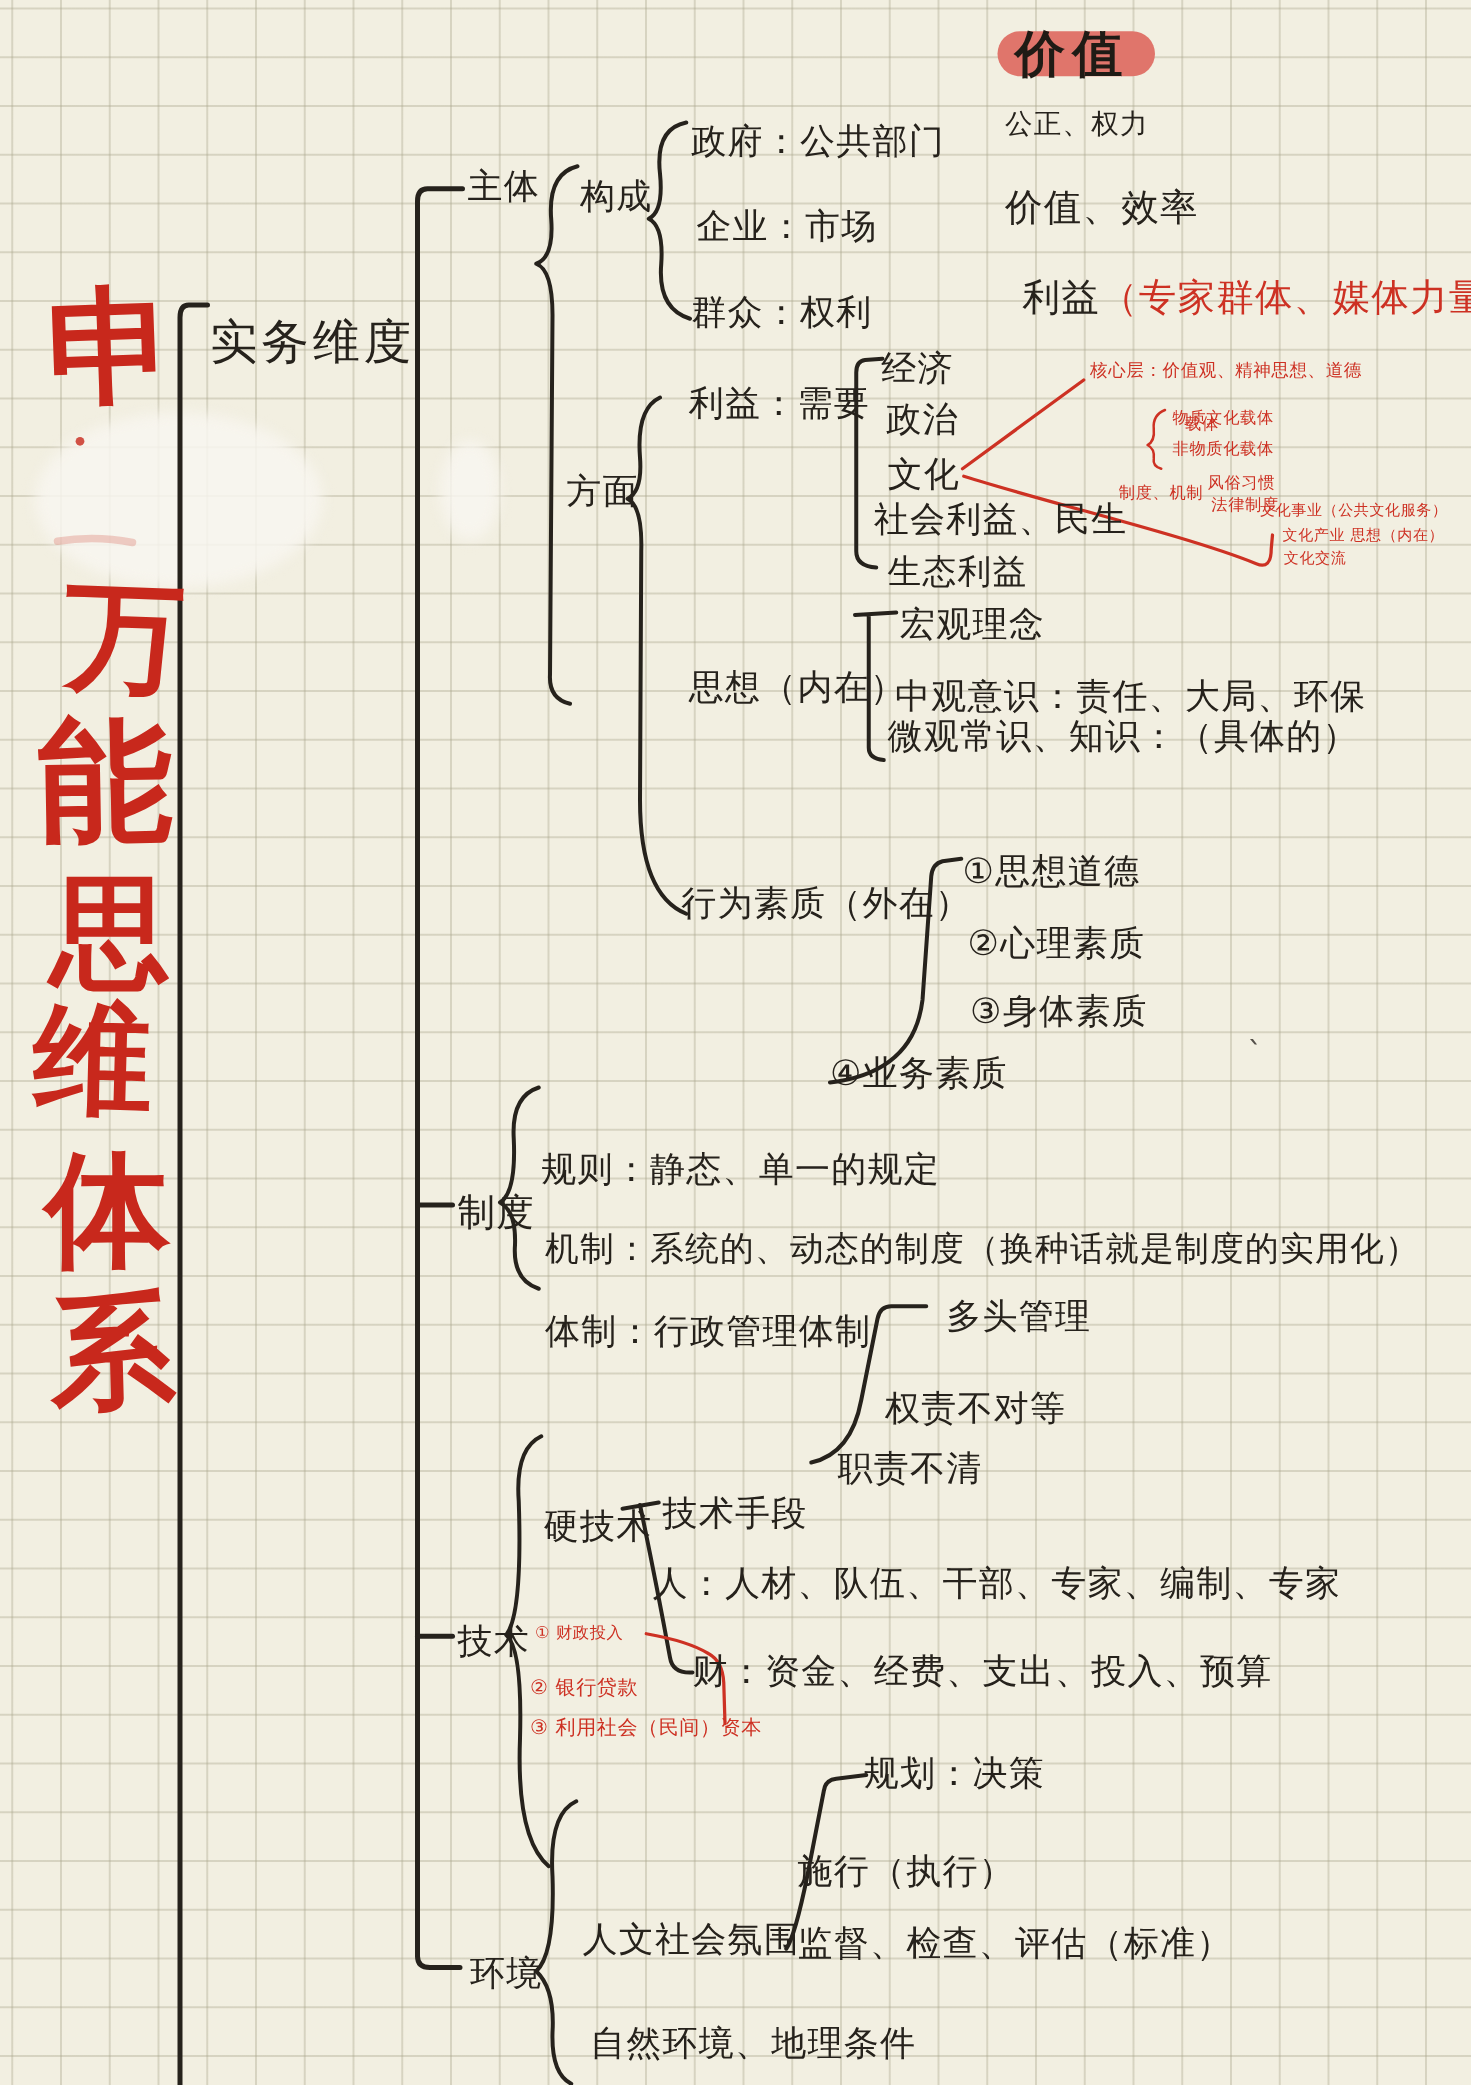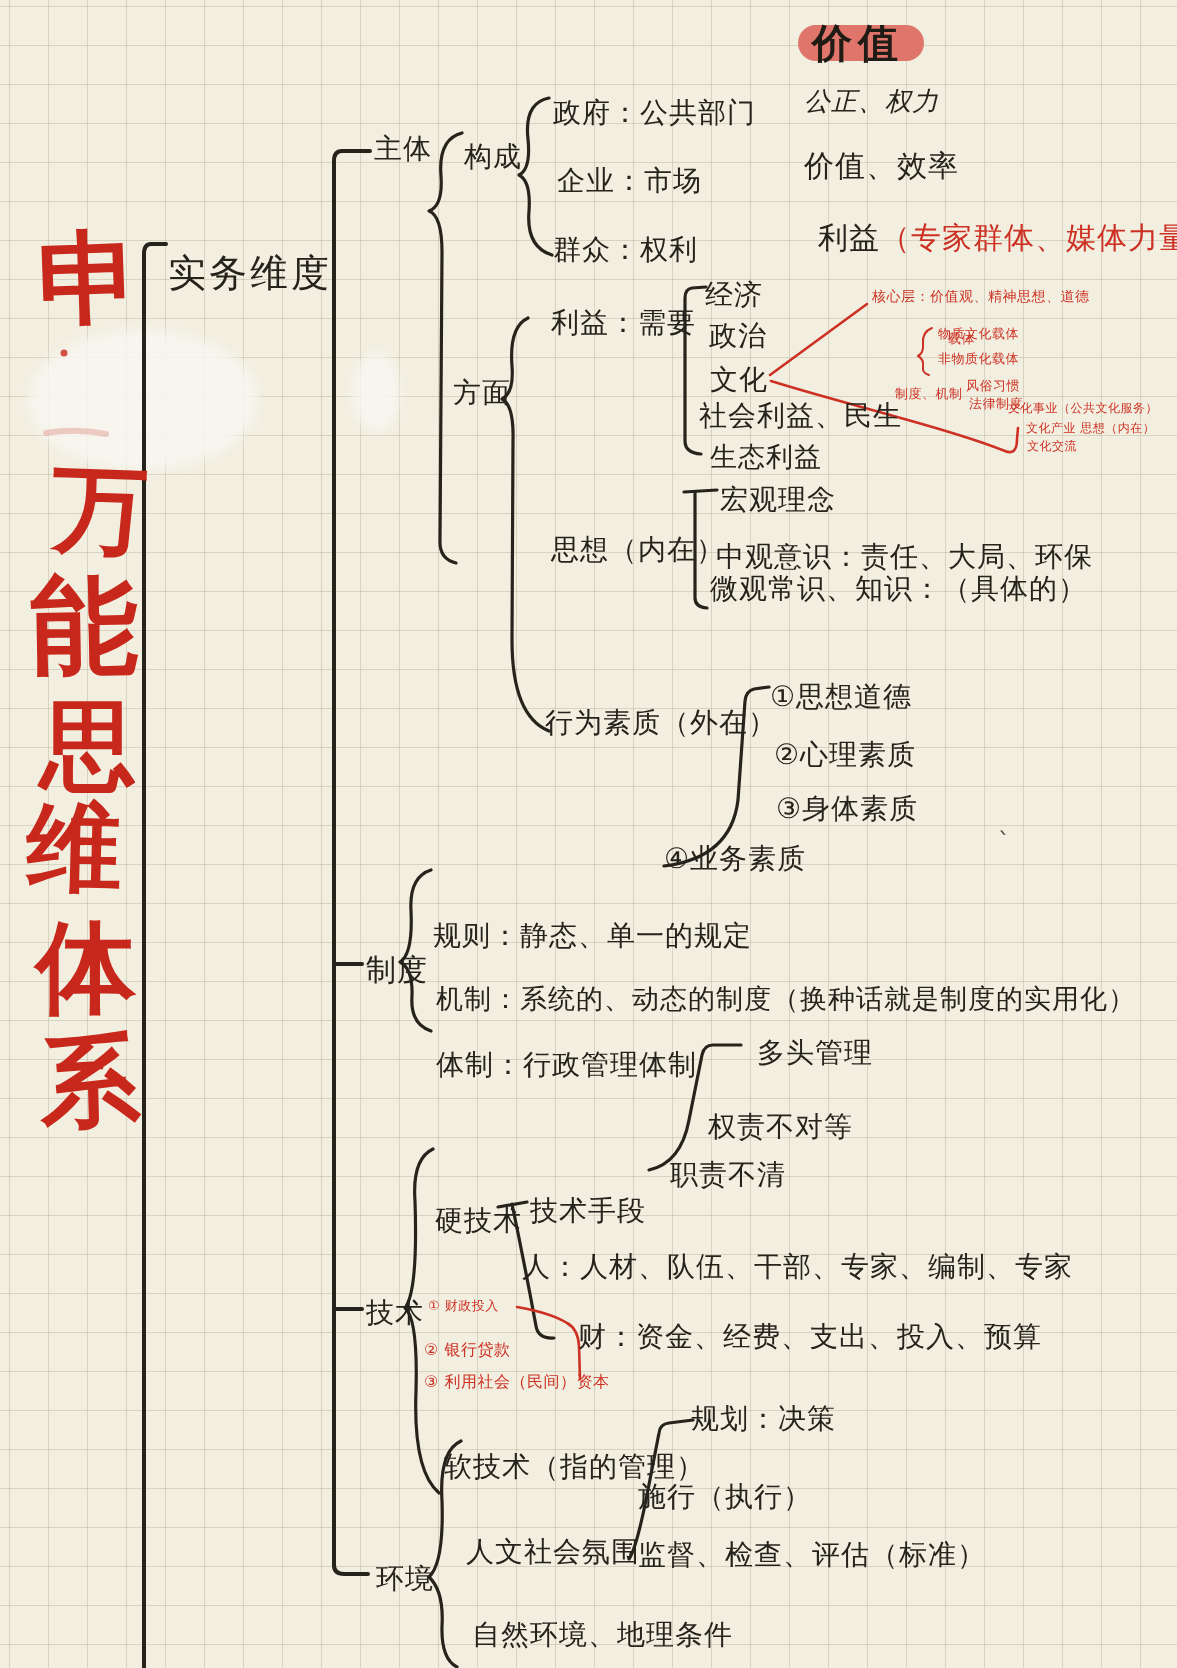--- a/index.html
+++ b/index.html
@@ -73,21 +73,21 @@
   <div class="title-char" style="left:38px;top:228px;font-size:102px;transform:rotate(-2deg);">申</div>
   <div class="title-char" style="left:52px;top:462px;font-size:96px;transform:rotate(2deg);">万</div>
   <div class="title-char" style="left:30px;top:572px;font-size:108px;transform:rotate(-1deg);">能</div>
   <div class="title-char" style="left:40px;top:698px;font-size:96px;">思</div>
   <div class="title-char" style="left:26px;top:800px;font-size:96px;transform:rotate(1.5deg);">维</div>
   <div class="title-char" style="left:36px;top:918px;font-size:100px;">体</div>
   <div class="title-char" style="left:40px;top:1032px;font-size:100px;transform:rotate(-1.5deg);">系</div>
 
   <div class="pill"></div>
   <div class="pill-text">价值</div>
-  <div class="ink" style="left:804px;top:84px;font-size:26px;font-style:italic;">公正、权力</div>
+  <div class="ink" style="left:804px;top:84px;font-size:22px;">公正、权力</div>
   <div class="ink" style="left:804px;top:146px;font-size:30px;">价值、效率</div>
   <div class="ink" style="left:818px;top:218px;font-size:30px;"><span>利益</span><span style="color:var(--red-note);">（专家群体、媒体力量）</span></div>
 
   <div class="ink" style="left:168px;top:248px;font-size:38px;letter-spacing:3px;">实务维度</div>
 
   <div class="ink" style="left:374px;top:130px;">主体</div>
   <div class="ink" style="left:464px;top:138px;">构成</div>
   <div class="ink" style="left:553px;top:94px;">政府：公共部门</div>
   <div class="ink" style="left:557px;top:162px;">企业：市场</div>
   <div class="ink" style="left:553px;top:231px;">群众：权利</div>
@@ -127,25 +127,24 @@
   <div class="ink" style="left:436px;top:1046px;">体制：行政管理体制</div>
   <div class="ink" style="left:436px;top:981px;font-size:27px;">机制：系统的、动态的制度（换种话就是制度的实用化）</div>
   <div class="ink" style="left:757px;top:1034px;">多头管理</div>
   <div class="ink" style="left:708px;top:1108px;">权责不对等</div>
   <div class="ink" style="left:670px;top:1156px;">职责不清</div>
 
   <div class="ink" style="left:366px;top:1294px;">技术</div>
   <div class="ink" style="left:435px;top:1202px;">硬技术</div>
   <div class="ink" style="left:530px;top:1192px;">技术手段</div>
   <div class="ink" style="left:522px;top:1248px;">人：人材、队伍、干部、专家、编制、专家</div>
-  <div class="ink" style="left:554px;top:1318px;margin-left:24px;">财：资金、经费、支出、投入、预算</div>
+  <div class="ink" style="left:554px;top:1318px;">财：资金、经费、支出、投入、预算</div>
   <div class="red-note" style="left:428px;top:1297px;font-size:13px;">① 财政投入</div>
   <div class="red-note" style="left:424px;top:1340px;font-size:16px;">② 银行贷款</div>
   <div class="red-note" style="left:424px;top:1372px;font-size:16px;">③ 利用社会（民间）资本</div>
-  <div class="ink" style="left:444px;top:1448px;">软技术（指的管理）</div>
   <div class="ink" style="left:691px;top:1400px;">规划：决策</div>
   <div class="ink" style="left:638px;top:1478px;">施行（执行）</div>
   <div class="ink" style="left:638px;top:1536px;">监督、检查、评估（标准）</div>
 
   <div class="ink" style="left:376px;top:1560px;">环境</div>
   <div class="ink" style="left:466px;top:1533px;">人文社会氛围</div>
   <div class="ink" style="left:472px;top:1616px;">自然环境、地理条件</div>
 
   <div class="stray" style="left:998px;top:828px;font-size:24px;">`</div>
 

